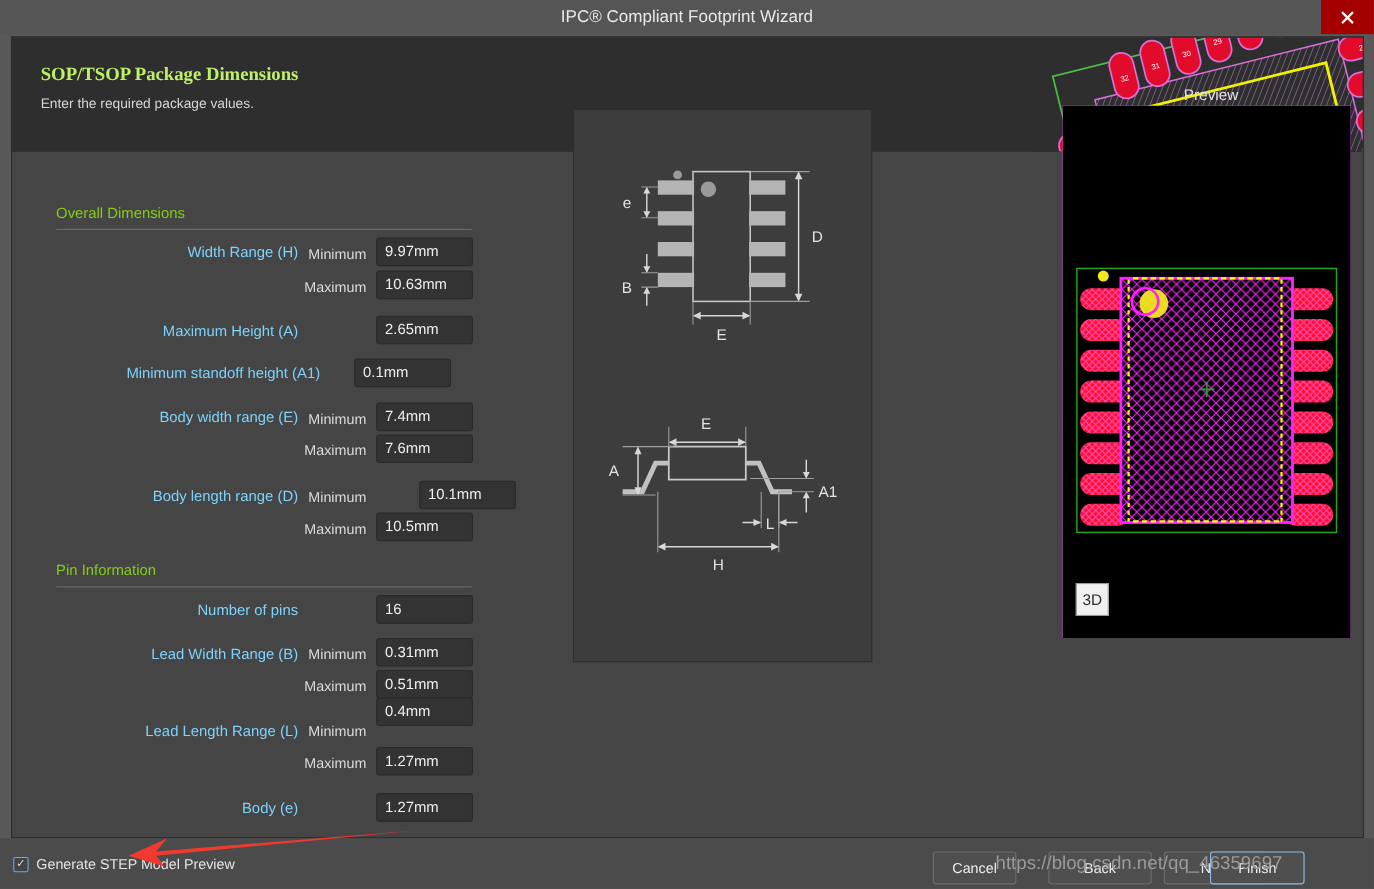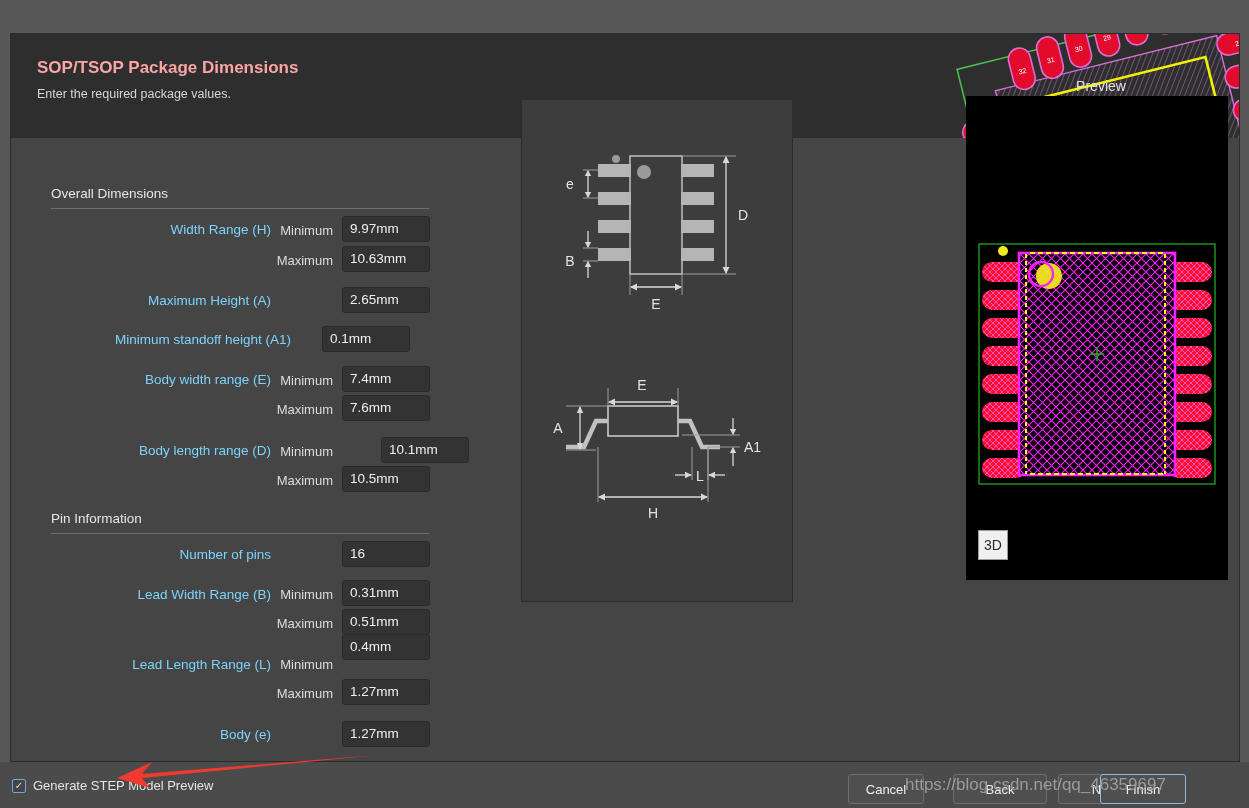--- a/index.html
+++ b/index.html
@@ -36,36 +36,36 @@
     background:#454545; border:1px solid #2b2b2b;
   }
 
   
   .hdr {
     position:absolute; left:0; top:0; width:1228px; height:104px;
     background:#2e2e2e; overflow:hidden;
   }
   .hdr-title {
     position:absolute; left:26px; top:24px;
-    font-size:17px; font-weight:bold; color:#fca5a5;
+    font-size:17px; font-weight:bold; color:#bef264;font-family:Liberation Serif, serif;
   }
   .hdr-sub {
     position:absolute; left:26px; top:53px;
     font-size:12.5px; color:#d6d6d6;
   }
   .hdr-art {
     position:absolute; right:0; top:0; width:300px; height:104px;
     overflow:hidden;
   }
 
   
   .form { position:absolute; left:0; top:104px; width:470px; height:625px; }
 
   .sec-title {
-    position:absolute; font-size:13.5px; color:#e5e5e5;
+    position:absolute; font-size:13.5px; color:#84cc16;
   }
   .sec-rule {
     position:absolute; height:1px; background:#6e6e6e;
   }
   .fld-label {
     position:absolute; font-size:13.5px; color:#7dd3fc;
     text-align:right;
   }
   .minmax {
     position:absolute; font-size:13px; color:#dcdcdc; text-align:right;
@@ -136,20 +136,28 @@
   }
 
   
   .arrow-ann { position:absolute; left:0; top:730px; width:460px; height:78px; pointer-events:none; }
 </style>
 </head>
 <body>
 
 <div id="root">
 
+  <div class="titlebar">
+    <div class="titlebar-text">IPC® Compliant Footprint Wizard</div>
+    <div class="close-btn">
+      <svg width="16" height="16" viewBox="0 0 16 16">
+        <path d="M3 3 L13 13 M13 3 L3 13" stroke="#ffffff" stroke-width="2" fill="none"></path>
+      </svg>
+    </div>
+  </div>
 
   <div class="dialog">
 
     <div class="hdr">
       <div class="hdr-title">SOP/TSOP Package Dimensions</div>
       <div class="hdr-sub">Enter the required package values.</div>
 
       <div class="hdr-art">
         <svg width="300" height="104" viewBox="0 0 300 104">
           <defs>

